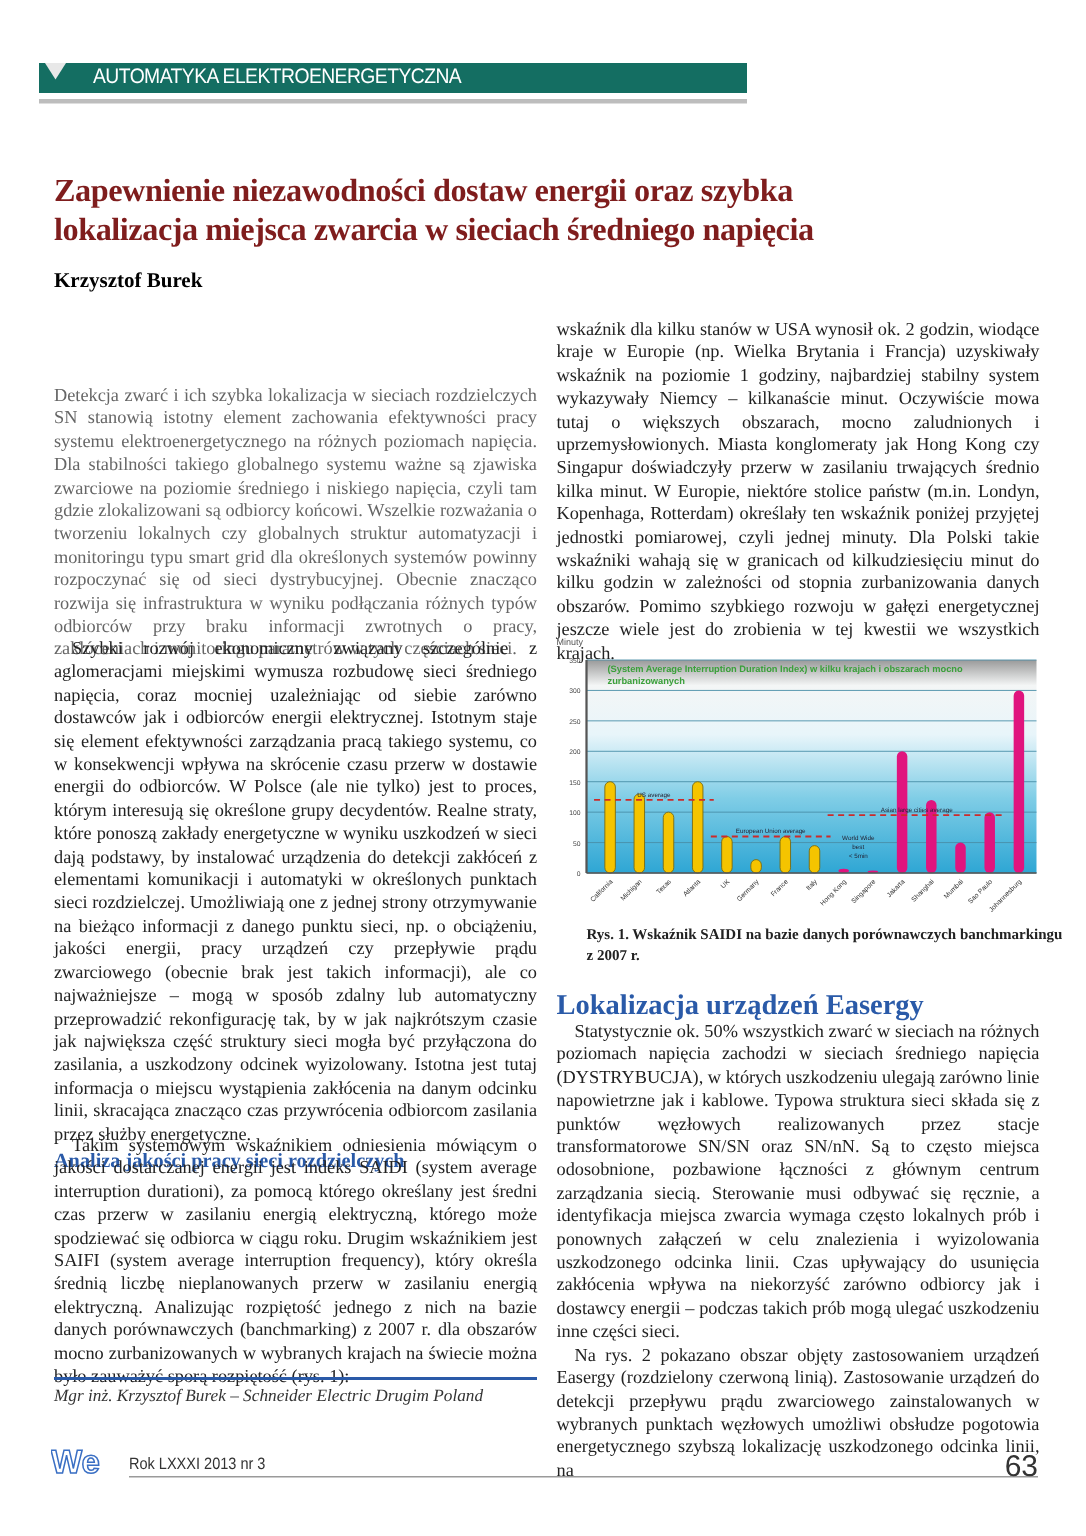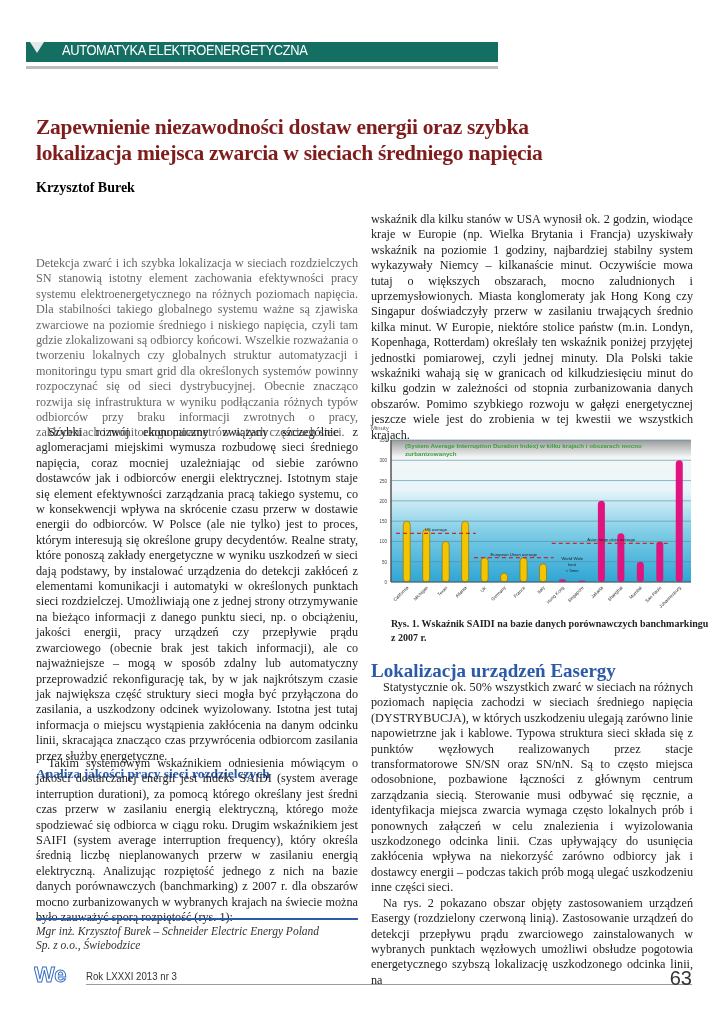--- a/index.html
+++ b/index.html
@@ -62,22 +62,21 @@
 <div class="col left1">
     <p>Szybki rozwój ekonomiczny związany szczególnie z aglomeracjami miejskimi wymusza rozbudowę sieci średniego napięcia, coraz mocniej uzależniając od siebie zarówno dostawców jak i odbiorców energii elektrycznej. Istotnym staje się element efektywności zarządzania pracą takiego systemu, co w konsekwencji wpływa na skrócenie czasu przerw w dostawie energii do odbiorców. W Polsce (ale nie tylko) jest to proces, którym interesują się określone grupy decydentów. Realne straty, które ponoszą zakłady energetyczne w wyniku uszkodzeń w sieci dają podstawy, by instalować urządzenia do detekcji zakłóceń z elementami komunikacji i automatyki w określonych punktach sieci rozdzielczej. Umożliwiają one z jednej strony otrzymywanie na bieżąco informacji z danego punktu sieci, np. o obciążeniu, jakości energii, pracy urządzeń czy przepływie prądu zwarciowego (obecnie brak jest takich informacji), ale co najważniejsze – mogą w sposób zdalny lub automatyczny przeprowadzić rekonfigurację tak, by w jak najkrótszym czasie jak największa część struktury sieci mogła być przyłączona do zasilania, a uszkodzony odcinek wyizolowany. Istotna jest tutaj informacja o miejscu wystąpienia zakłócenia na danym odcinku linii, skracająca znacząco czas przywrócenia odbiorcom zasilania przez służby energetyczne.</p>
   </div>
 <div class="h-left">Analiza jakości pracy sieci rozdzielczych</div>
 <div class="col left2">
     <p>Takim systemowym wskaźnikiem odniesienia mówiącym o jakości dostarczanej energii jest indeks SAIDI (system average interruption durationi), za pomocą którego określany jest średni czas przerw w zasilaniu energią elektryczną, którego może spodziewać się odbiorca w ciągu roku. Drugim wskaźnikiem jest SAIFI (system average interruption frequency), który określa średnią liczbę nieplanowanych przerw w zasilaniu energią elektryczną. Analizując rozpiętość jednego z nich na bazie danych porównawczych (banchmarking) z 2007 r. dla obszarów mocno zurbanizowanych w wybranych krajach na świecie można było zauważyć sporą rozpiętość (rys. 1):</p>
   </div>
 
 <div class="sep"></div>
 <div class="affil">
-  <div>Mgr inż. Krzysztof Burek – Schneider Electric Energy Poland</div>
-  <div>Sp. z o.o., Świebodzice</div>
+  <div>Mgr inż. Krzysztof Burek – Schneider Electric Drugim Poland</div>
 </div>
 
 <div class="col right1">
     <p>wskaźnik dla kilku stanów w USA wynosił ok. 2 godzin, wiodące kraje w Europie (np. Wielka Brytania i Francja) uzyskiwały wskaźnik na poziomie 1 godziny, najbardziej stabilny system wykazywały Niemcy – kilkanaście minut. Oczywiście mowa tutaj o większych obszarach, mocno zaludnionych i uprzemysłowionych. Miasta konglomeraty jak Hong Kong czy Singapur doświadczyły przerw w zasilaniu trwających średnio kilka minut. W Europie, niektóre stolice państw (m.in. Londyn, Kopenhaga, Rotterdam) określały ten wskaźnik poniżej przyjętej jednostki pomiarowej, czyli jednej minuty. Dla Polski takie wskaźniki wahają się w granicach od kilkudziesięciu minut do kilku godzin w zależności od stopnia zurbanizowania danych obszarów. Pomimo szybkiego rozwoju w gałęzi energetycznej jeszcze wiele jest do zrobienia w tej kwestii we wszystkich krajach.</p>
   </div>
 
 <div class="fig">
   <svg id="chart" width="326" height="190">
     <defs>
       <linearGradient id="bg" x1="0" y1="0" x2="0" y2="1">

